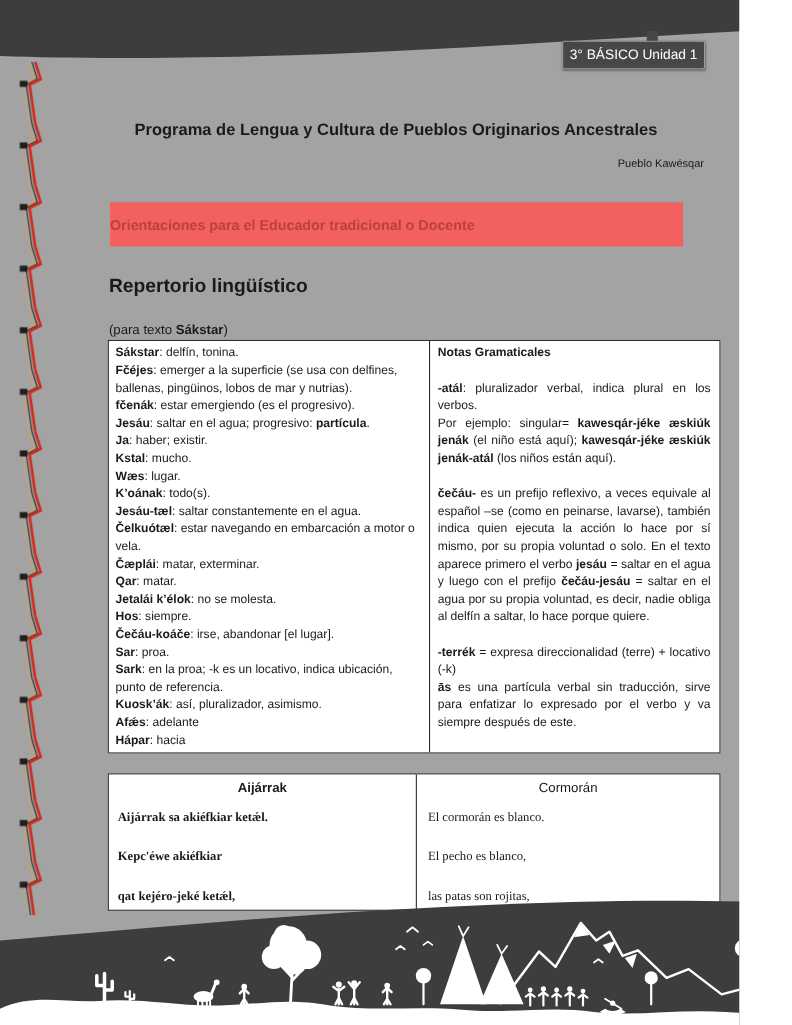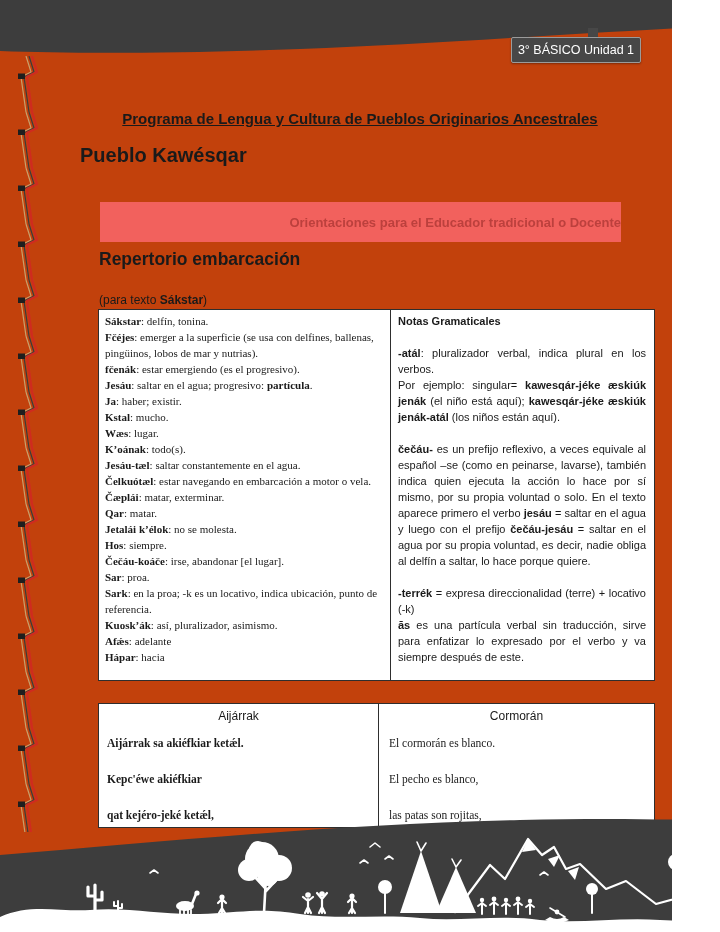--- a/index.html
+++ b/index.html
@@ -3,21 +3,21 @@
 <meta charset="utf-8">
 <style>
   :root{
     --dark-band:#3d3d3d; --badge-bg:#474747; --badge-border:#9b9b9b;
     --banner-bg:#f2615d; --banner-text:#bc403d;
     --border-red:#cf2b1e; --border-tan:#c9a06a; --border-dark:#3b3b3b;
     --table-border:#2e2e2e; --text-color:#1a1a1a; --white:#ffffff;
   }
   html,body{margin:0;padding:0;background:#ffffff;}
   .page{
-    position:relative; width:672px; height:932px; overflow:hidden; background:#c2410c;
+    position:relative; width:672px; height:932px; overflow:hidden; background:#a3a3a3;
     font-family:"Liberation Sans","DejaVu Sans",sans-serif; color:var(--text-color);
   }
   svg{display:block;}
   .dark-fill{fill:var(--dark-band);}
   .white-fill{fill:var(--white);}
   .white-stroke{stroke:var(--white);fill:none;stroke-linecap:round;stroke-linejoin:round;}
 
   .top-band{position:absolute;left:0;top:0;width:720px;height:58px;}
   .badge-stem{position:absolute;left:588px;top:28px;width:10px;height:14px;background:var(--badge-bg);}
   .badge{
@@ -25,43 +25,43 @@
     background:var(--badge-bg);border:1px solid var(--badge-border);border-radius:2px;
     color:#fff;font-size:12.5px;display:flex;align-items:center;justify-content:center;
     box-shadow:0 1px 2px rgba(0,0,0,.35);
   }
 
   .side-border{position:absolute;top:56px;width:36px;height:776px;}
   .side-border.left{left:14px;}
   .side-border.right{left:670px;transform:scaleX(-1);}
 
   .content{position:absolute;left:80px;top:0;width:560px;}
-  .title1{position:absolute;top:110px;left:0;width:560px;text-align:center;font-weight:bold;font-size:15px;text-decoration:underline;}
-  .title2{position:absolute;top:144px;left:0;width:560px;text-align:left;font-weight:bold;font-size:20px;}
+  .title1{position:absolute;top:110px;left:0;width:560px;text-align:center;font-weight:bold;font-size:15px;}
+  .title2{position:absolute;top:144px;left:0;width:560px;text-align:right;font-weight:normal;font-size:10px;}
   .banner{
-    position:absolute;top:202px;left:20px;width:521px;height:40px;background:var(--banner-bg);
-    display:flex;align-items:center;justify-content:flex-end;
+    position:absolute;top:184px;left:20px;width:521px;height:40px;background:var(--banner-bg);
+    display:flex;align-items:center;justify-content:flex-start;
   }
   .banner span{color:var(--banner-text);font-weight:bold;font-size:13px;}
   .section-heading{position:absolute;top:249px;left:19px;font-weight:bold;font-size:17.5px;}
   .caption{position:absolute;top:293px;left:19px;font-size:12px;}
 
   .table{position:absolute;left:18px;width:557px;display:flex;border:1.2px solid var(--table-border);box-sizing:border-box;background:#fff;}
   .table .cell{box-sizing:border-box;}
   .table1{top:309px;min-height:372px;}
-  .t1-left{width:292px;border-right:1.2px solid var(--table-border);padding:3px 6px 3px 6px;font-family:Liberation Serif, serif;}
+  .t1-left{width:292px;border-right:1.2px solid var(--table-border);padding:3px 6px 3px 6px;}
   .t1-right{flex:1;padding:3px 8px 3px 7px;}
   .t1-left div, .t1-right div{font-size:11px;line-height:16px;}
   .t1-right div{text-align:justify;}
 
   .table2{top:703px;min-height:118px;}
   .t2-left{width:280px;border-right:1.2px solid var(--table-border);padding:0 8px;}
   .t2-right{flex:1;padding:0 10px;}
   .cell-header{height:27px;padding-top:5px;text-align:center;font-size:12px;box-sizing:content-box;}
-  .t2-left .cell-header{font-weight:normal;text-align:center;}
+  .t2-left .cell-header{font-weight:bold;text-align:center;}
   .t2-list div{height:36px;font-size:11.5px;line-height:15px;font-family:Liberation Serif, serif;}
   .t2-list div:last-child{height:auto;padding-bottom:4px;}
 
   .footer-art{position:absolute;left:0;bottom:0;width:720px;height:115px;}
   b{font-weight:bold;}
 </style>
 </head>
 <body>
 
 <div class="page">
@@ -91,21 +91,21 @@
   </svg>
 
   <div class="content">
     <div class="title1">Programa de Lengua y Cultura de Pueblos Originarios Ancestrales</div>
     <div class="title2">Pueblo Kawésqar</div>
 
     <div class="banner">
       <span>Orientaciones para el Educador tradicional o Docente</span>
     </div>
 
-    <div class="section-heading">Repertorio embarcación</div>
+    <div class="section-heading">Repertorio lingüístico</div>
     <div class="caption"><span>(para texto </span><b>Sákstar</b><span>)</span></div>
 
     <div class="table table1">
       <div class="cell t1-left t1-list">
           <div><b>Sákstar</b><span>: delfín, tonina.</span></div>
           <div><b>Fčéjes</b><span>: emerger a la superficie (se usa con delfines, ballenas, pingüinos, lobos de mar y nutrias).</span></div>
           <div><b>fčenák</b><span>: estar emergiendo (es el progresivo).</span></div>
           <div><b>Jesáu</b><span>: saltar en el agua; progresivo: </span><b>partícula</b><span>.</span></div>
           <div><b>Ja</b><span>: haber; existir.</span></div>
           <div><b>Kstal</b><span>: mucho.</span></div>

